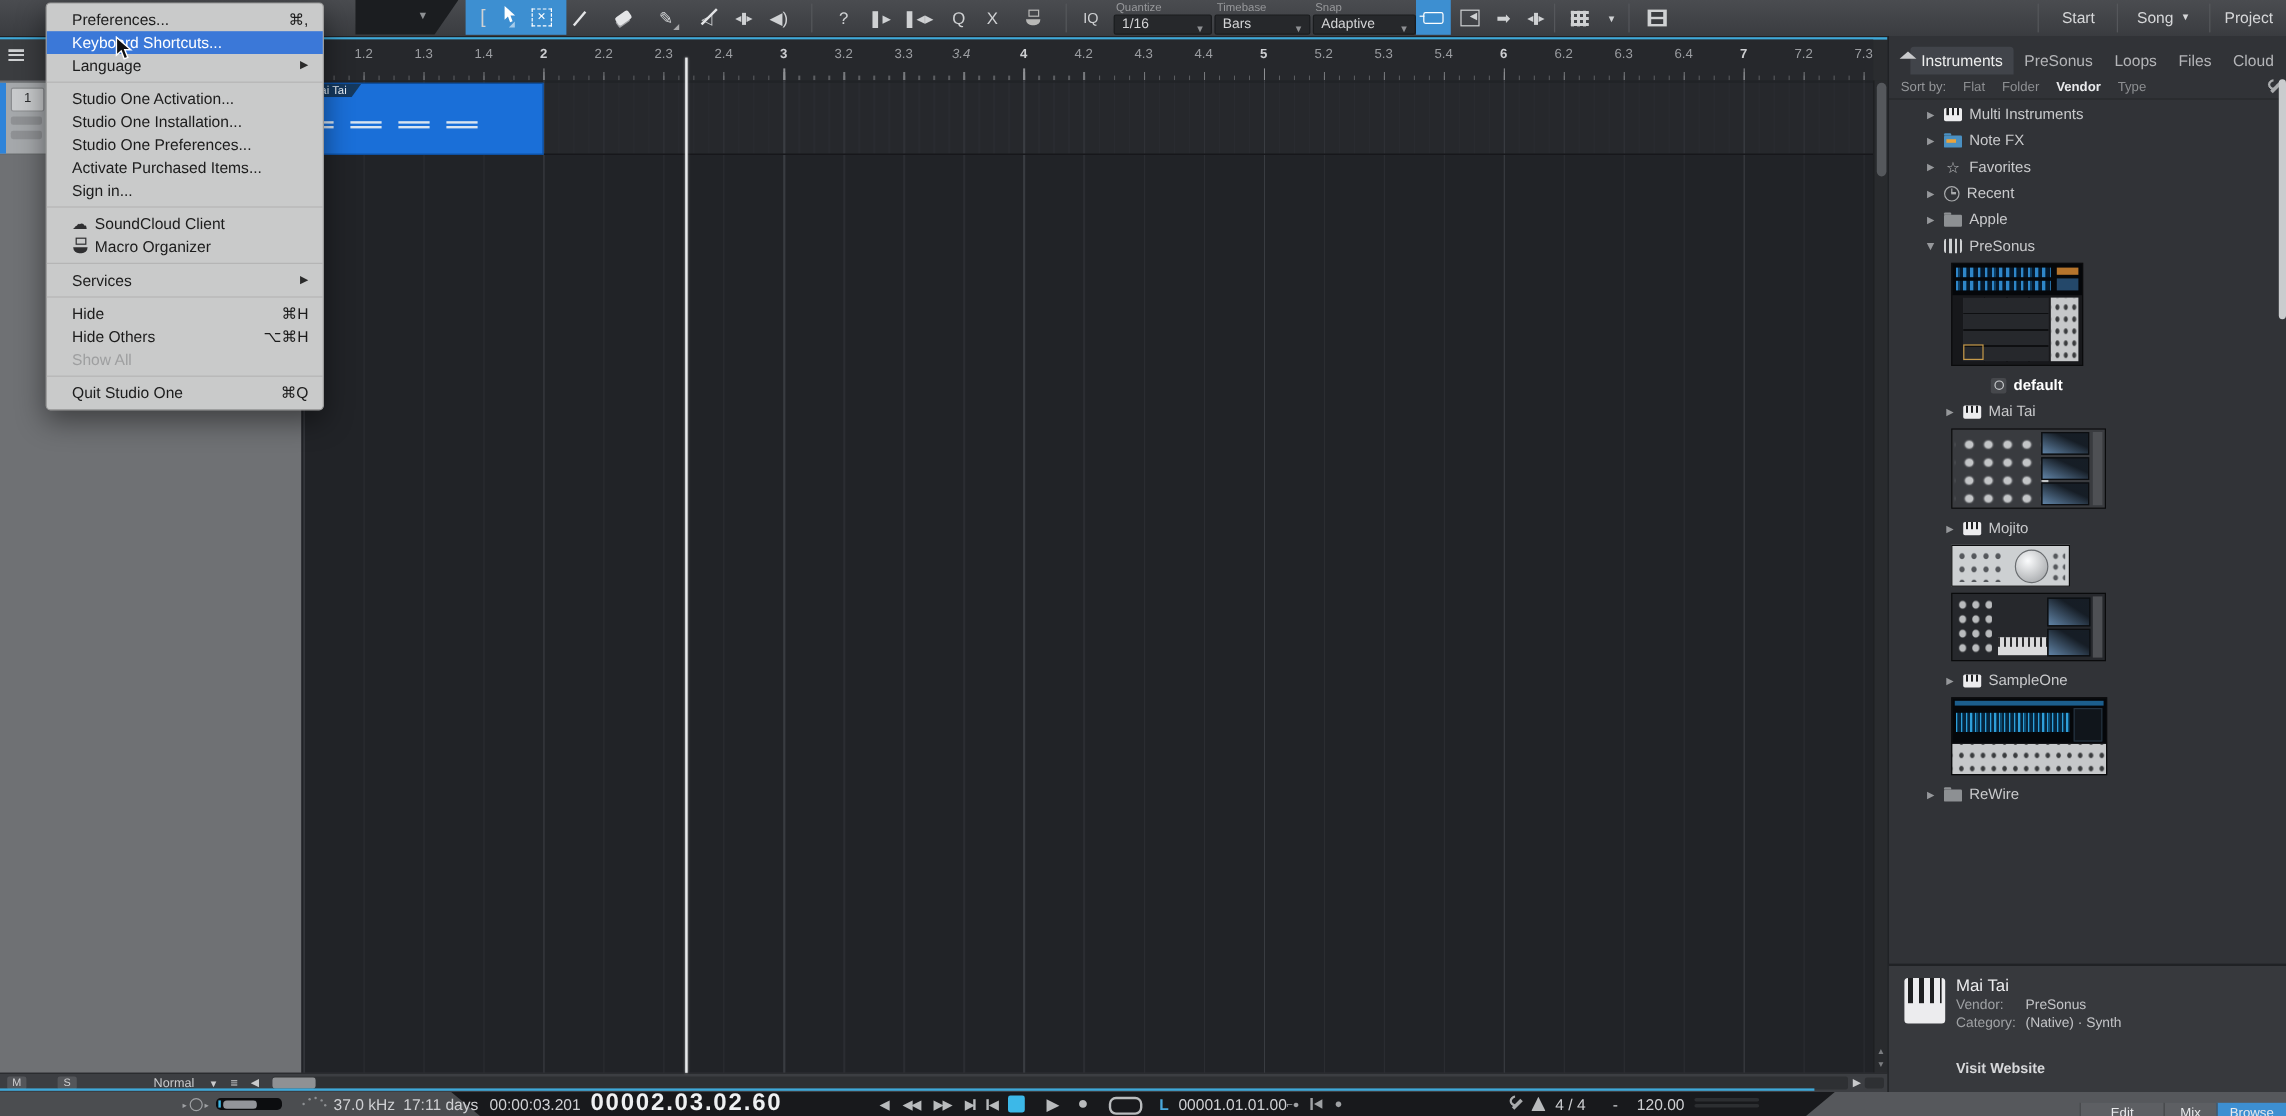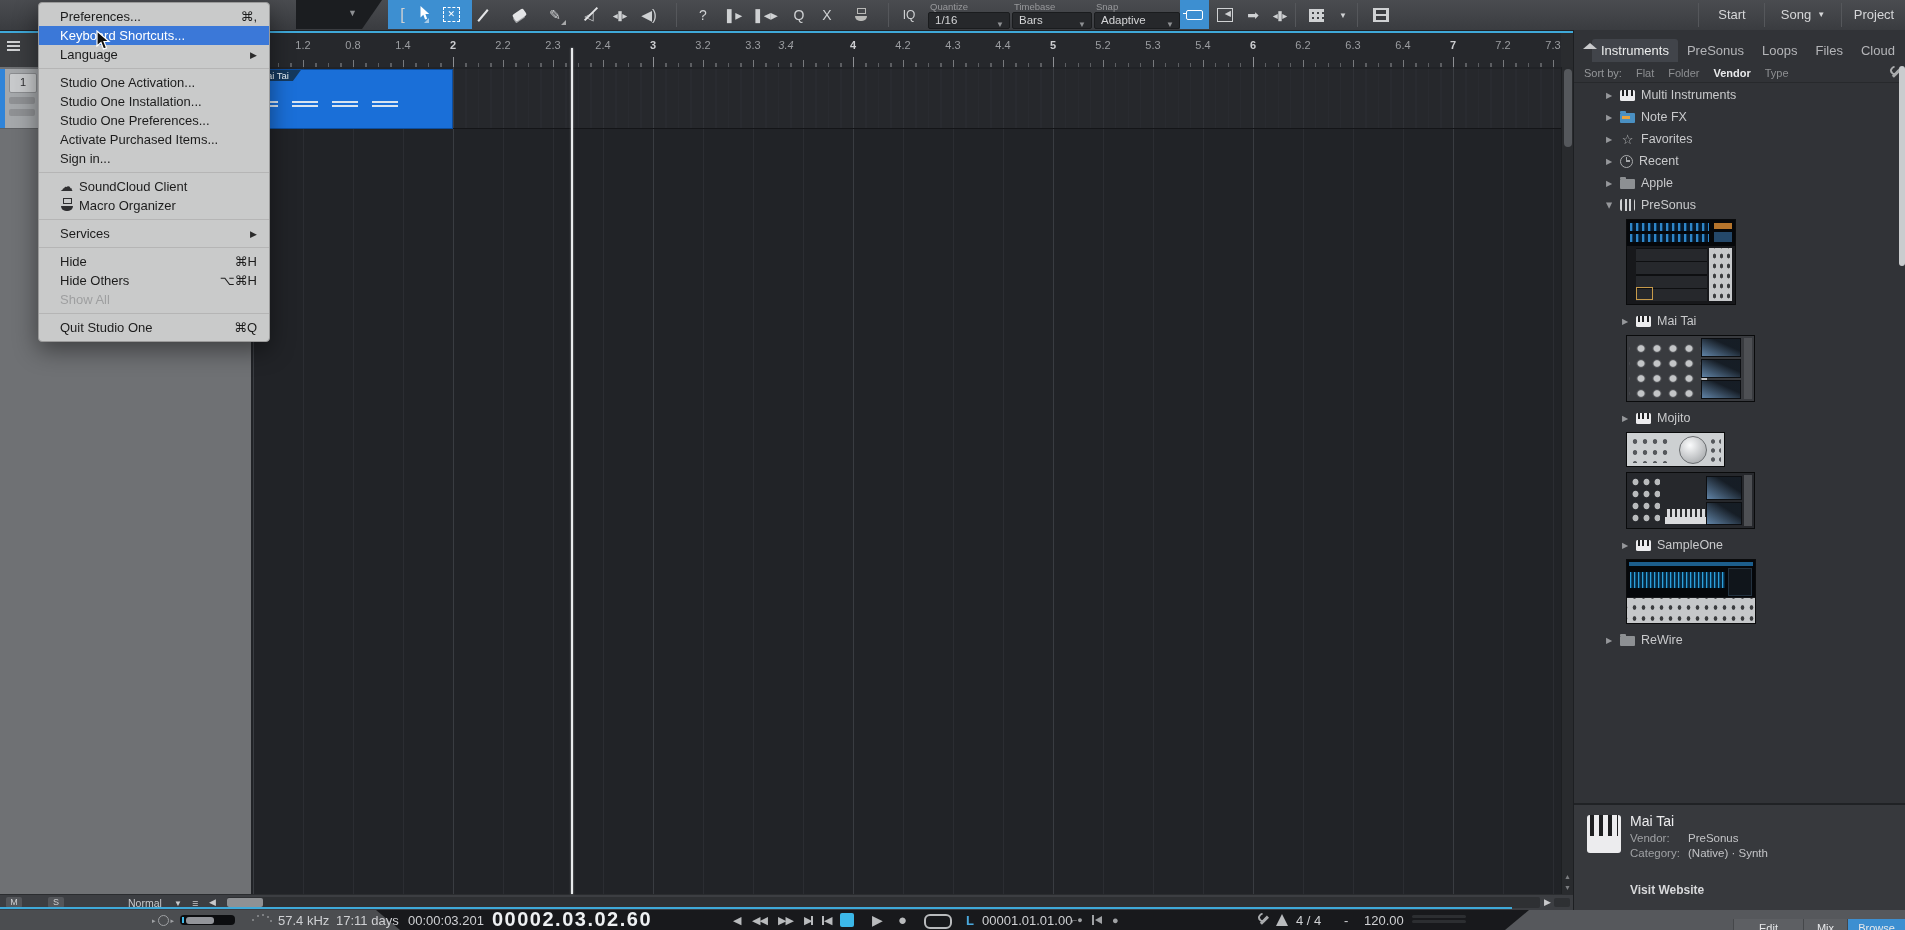--- a/index.html
+++ b/index.html
@@ -312,30 +312,30 @@
   <div class="abs" id="cyan-top"></div>
 
   <div class="abs" id="tracklist-head">
     <div class="abs hamb" style="left:7px;top:8px"></div>
   </div>
   <div class="abs" id="ruler">
     <div class="ticks" id="ticks16"></div>
     <div class="ticks" id="ticksbeat"></div>
     <div class="ticks" id="ticksbar"></div>
   <span class="rlabel" style="left: 52px;">1.2</span>
-      <span class="rlabel" style="left: 102px;">0.8</span>
+      <span class="rlabel" style="left: 102px;">1.3</span>
       <span class="rlabel" style="left: 152px;">1.4</span>
       <span class="rlabel bold" style="left: 202px;">2</span>
       <span class="rlabel" style="left: 252px;">2.2</span>
       <span class="rlabel" style="left: 302px;">2.3</span>
       <span class="rlabel" style="left: 352px;">2.4</span>
       <span class="rlabel bold" style="left: 402px;">3</span>
       <span class="rlabel" style="left: 452px;">3.2</span>
       <span class="rlabel" style="left: 502px;">3.3</span>
-      <span class="rlabel" style="left: 535px; font-style: italic;">3.4</span>
+      <span class="rlabel" style="left: 550px; font-style: italic;">3.4</span>
       <span class="rlabel bold" style="left: 602px;">4</span>
       <span class="rlabel" style="left: 652px;">4.2</span>
       <span class="rlabel" style="left: 702px;">4.3</span>
       <span class="rlabel" style="left: 752px;">4.4</span>
       <span class="rlabel bold" style="left: 802px;">5</span>
       <span class="rlabel" style="left: 852px;">5.2</span>
       <span class="rlabel" style="left: 902px;">5.3</span>
       <span class="rlabel" style="left: 952px;">5.4</span>
       <span class="rlabel bold" style="left: 1002px;">6</span>
       <span class="rlabel" style="left: 1052px;">6.2</span>
@@ -441,20 +441,25 @@
         <div class="thumb thumb-impact">
           <div class="ti-top"></div>
           <div class="ti-wave" style="top: 3px;"></div>
           <div class="ti-wave" style="top: 14px;"></div>
           <div class="ti-or"></div>
           <div class="ti-orb"></div>
           <div class="ti-pads"></div>
           <div class="ti-right"></div>
           <div class="ti-hl"></div>
         </div>
+        <div class="t-row" style="padding-left: 69px;">
+          <span class="t-arrow"></span>
+          <span class="icon-preset"></span>
+          <span class="t-label bold">default</span>
+        </div>
         <div class="t-row" style="padding-left: 46px;">
           <span class="t-arrow">▶</span>
           <span class="icon-keyboard"></span>
           <span class="t-label">Mai Tai</span>
         </div>
         <div class="thumb thumb-maitai">
           <div class="tm-knobs"></div>
           <div class="tm-env">
             <div class="tm-e"></div>
             <div class="tm-e"></div>
@@ -517,21 +522,21 @@
     <div class="t-midi">
         <span>▸</span>
         <span class="c"></span>
         <span>▸</span>
       </div>
     <div class="t-meter">
         <span class="tick"></span>
         <span class="th"></span>
       </div>
     <div class="t-dots"></div>
-    <div class="tr-txt" style="left:278px">57.4 kHz</div>
+    <div class="tr-txt" style="left:278px">37.0 kHz</div>
     <div class="tr-txt" style="left:336px">17:11 days</div>
     <div class="tr-txt" style="left:408px">00:00:03.201</div>
     <div class="tr-big">00002.03.02.60</div>
     <div class="t-glyph" style="left:733px">◀</div>
     <div class="t-glyph" style="left:752px">◀◀</div>
     <div class="t-glyph" style="left:778px">▶▶</div>
     <div class="t-glyph" style="left:804px">▶<span class="vb"></span></div>
     <div class="t-glyph" style="left:822px"><span class="vb"></span>◀</div>
     <div class="t-stop"></div>
     <div class="t-play">▶</div>

